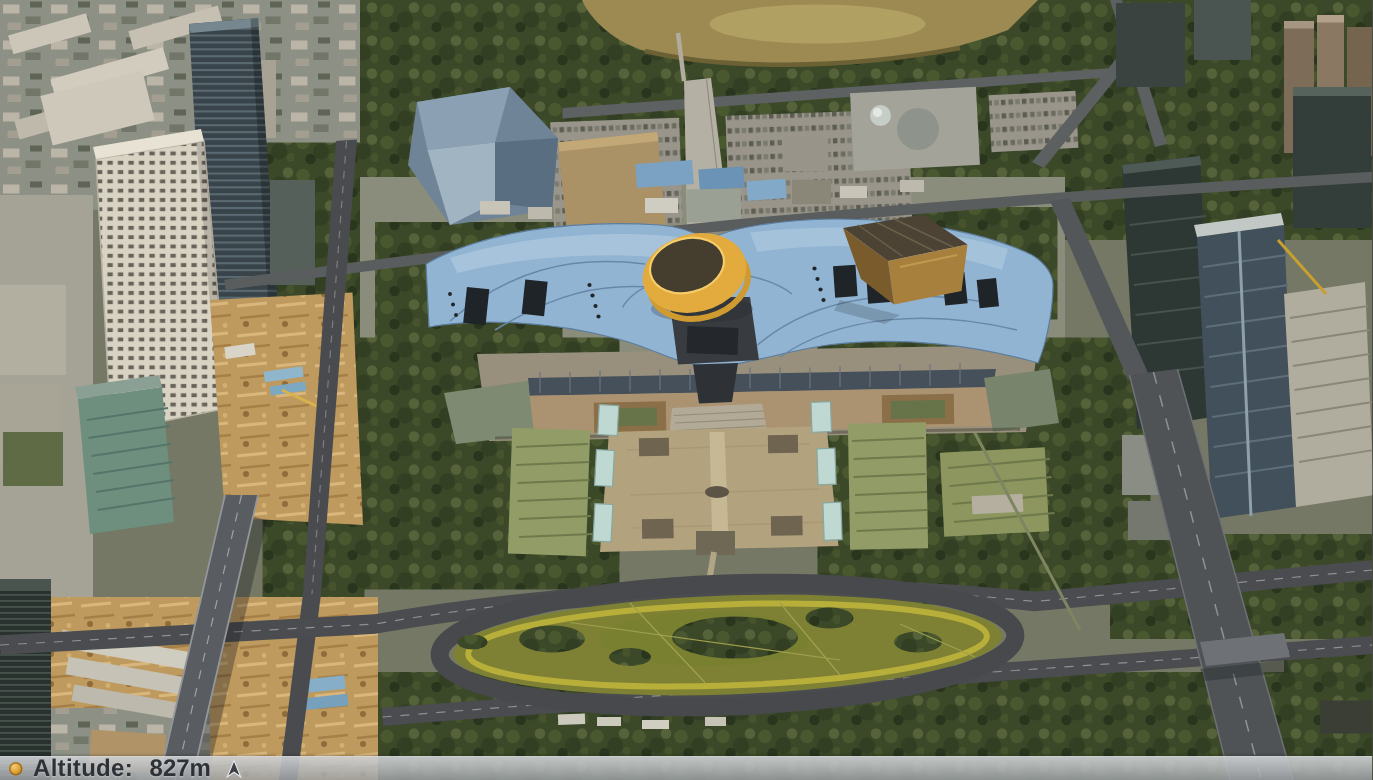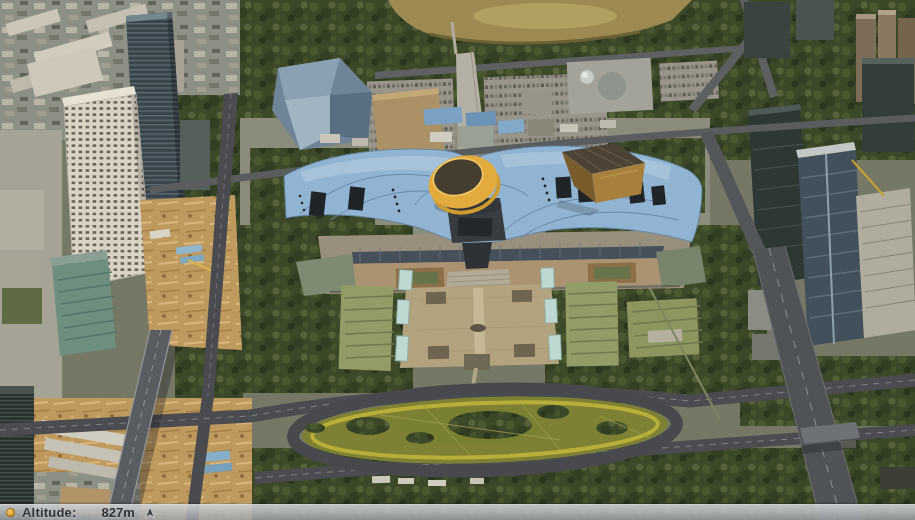--- a/index.html
+++ b/index.html
@@ -6,27 +6,27 @@
   html,body{margin:0;padding:0;background:#222;}
   .viewport{position:relative;width:915px;height:520px;overflow:hidden;
     font-family:"Liberation Sans",sans-serif;background:#70755f;}
   .map-canvas{position:absolute;inset:0;cursor:grab;}
   .map-canvas svg{display:block;width:915px;height:520px;}
   .status-bar{position:absolute;left:0;right:0;bottom:0;height:16px;
     display:flex;align-items:center;gap:7px;padding-left:6px;box-sizing:border-box;
     background:linear-gradient(180deg,rgba(206,209,212,.90),rgba(156,160,164,.84));
     border-top:1px solid rgba(255,255,255,.55);
     box-shadow:0 -1px 2px rgba(0,0,0,.30);
-    font-size:13px;line-height:14px;color:#2e3237;
+    font-size:16px;line-height:14px;color:#2e3237;
     text-shadow:0 1px 1px rgba(255,255,255,.35);}
   .status-dot{width:9px;height:9px;border-radius:50%;flex:0 0 auto;
     background:radial-gradient(circle at 38% 34%,#f2c568 8%,#d89a2e 55%,#96660f 100%);
     box-shadow:inset 0 0 0 1px rgba(110,72,14,.55);}
   .status-label{font-weight:bold;letter-spacing:.2px;}
-  .status-value{font-weight:bold;margin-left:18px;}
+  .status-value{font-weight:bold;margin-left:4px;}
   .north-icon{flex:0 0 auto;margin-left:2px;}
 </style>
 </head>
 <body>
 
 <div class="viewport">
 <div class="map-canvas">
 <svg viewBox="0 0 915 520" xmlns="http://www.w3.org/2000/svg">
 <defs>
   <pattern id="treeTex" width="28" height="22" patternUnits="userSpaceOnUse">

